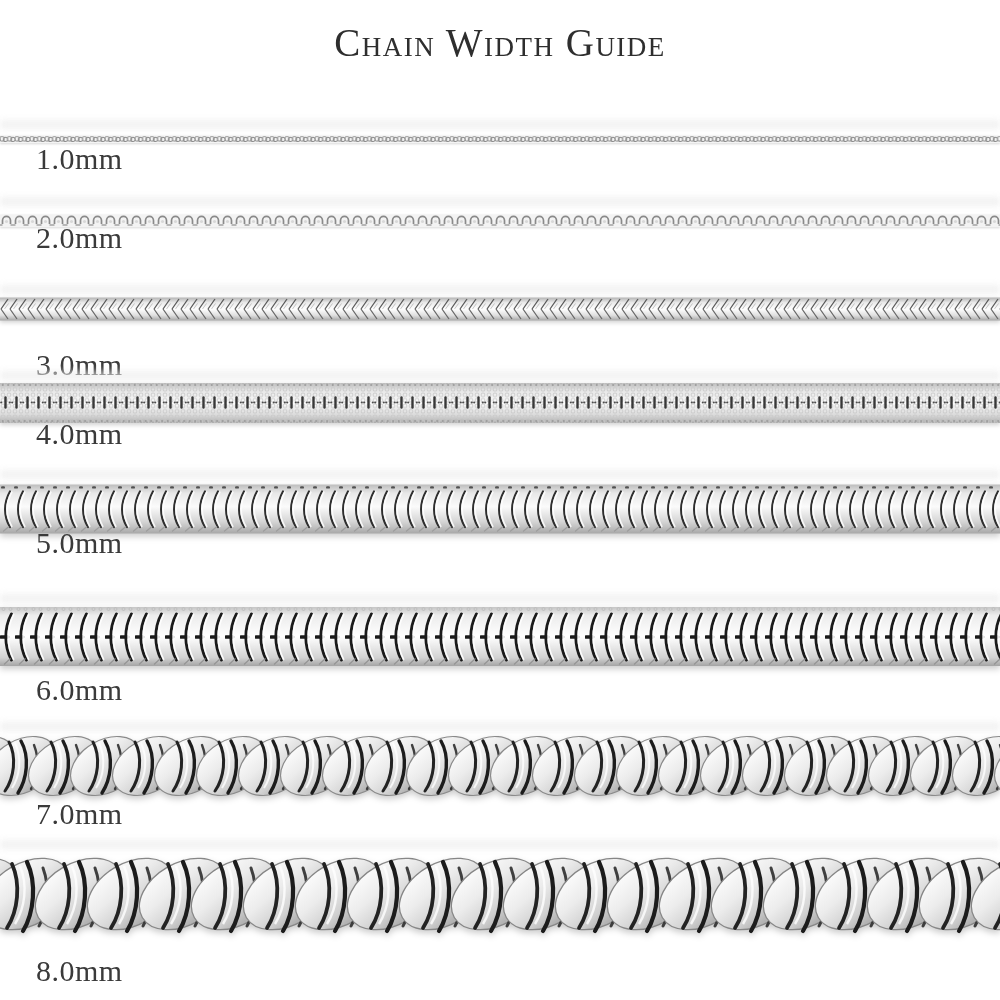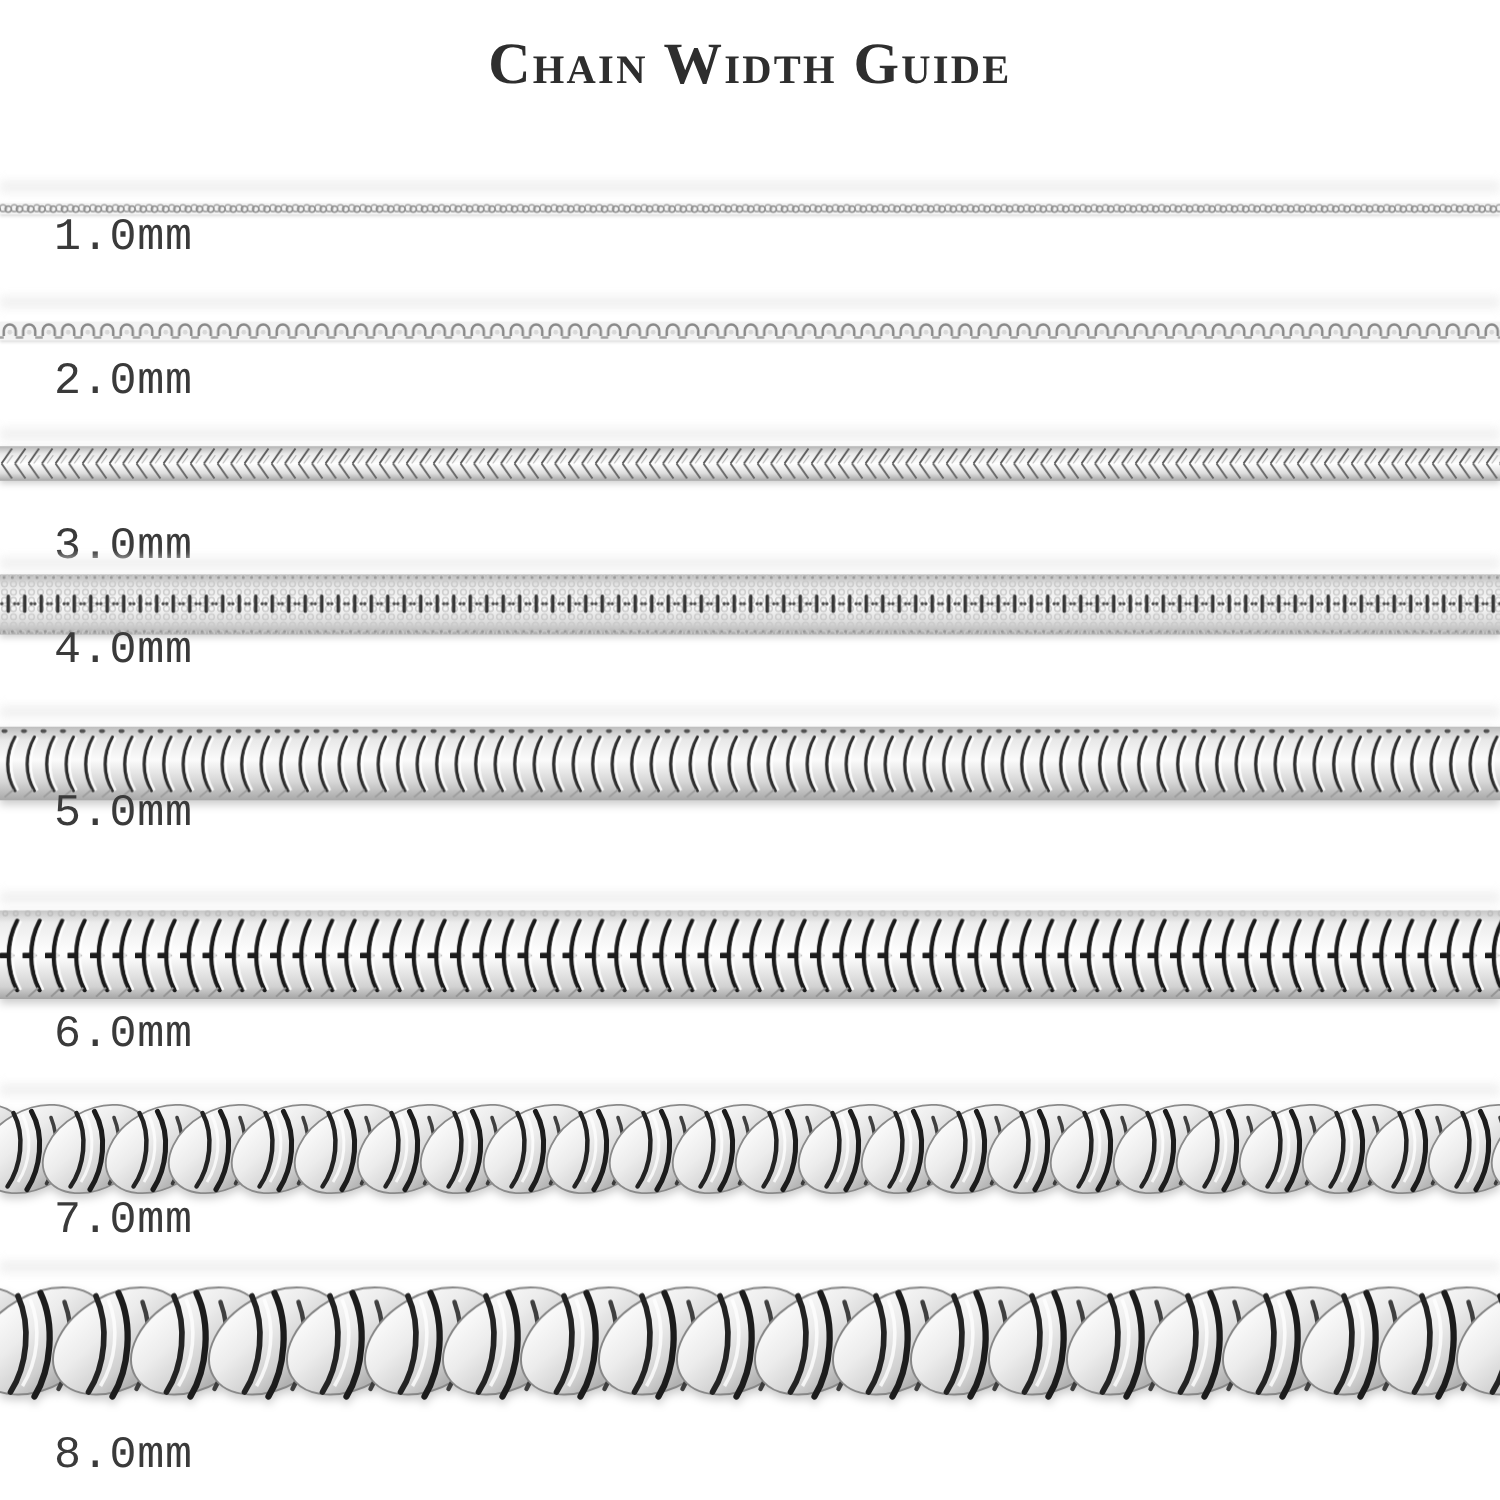--- a/index.html
+++ b/index.html
@@ -4,39 +4,38 @@
 <style>
   html,body{margin:0;padding:0;}
   body{
     width:1000px;height:1000px;position:relative;overflow:hidden;
     background:#ffffff;
     font-family:"Liberation Serif","DejaVu Serif",serif;
   }
   .page-title{
     position:absolute;top:20px;left:0;width:1000px;
     text-align:center;
-    font-size:39px;font-weight:700;
+    font-size:39px;font-weight:400;
     font-variant:small-caps;
     letter-spacing:1.5px;
     color:#2e2e2e;
   }
   .halo{
     position:absolute;left:0;right:0;height:9px;
     background:#ebebeb;opacity:.65;filter:blur(3px);
   }
   .chain{position:absolute;left:0;}
   .sh-s{filter:drop-shadow(0 1px 1px rgba(0,0,0,.15));}
   .sh-m{filter:drop-shadow(0 2px 2px rgba(0,0,0,.18));}
   .sh-l{filter:drop-shadow(0 3px 3px rgba(0,0,0,.20));}
   .mm-label{
     position:absolute;left:36px;
     font-size:30px;line-height:1;
     letter-spacing:.5px;
     color:#3a3a3a;
-    font-family:Liberation Mono, monospace;
   }
 </style>
 </head>
 <body>
 
 <div class="page-title">Chain Width Guide</div>
 
 <div>
   <div class="halo" style="top:120px"></div>
   <svg class="chain sh-s" style="top:133px" width="1000" height="12">
@@ -59,21 +58,21 @@
     <defs>
       <pattern id="c2" width="13" height="20" patternUnits="userSpaceOnUse">
         <path d="M2.5,14 v-3.5 a4,4.2 0 0 1 8,0 V14" fill="none" stroke="#8a8a8a" stroke-width="1.7"></path>
         <path d="M10.5,15 H13 M0,15 H2.5" fill="none" stroke="#a2a2a2" stroke-width="1.7"></path>
         <circle cx="6.5" cy="11.5" r="1.6" fill="#d8d8d8"></circle>
       </pattern>
     </defs>
     <rect x="0" y="4.5" width="1000" height="12.5" fill="#f3f3f3"></rect>
     <rect x="0" y="0" width="1000" height="20" fill="url(#c2)"></rect>
   </svg>
-  <div class="mm-label" style="top:240px">2.0mm</div>
+  <div class="mm-label" style="top:223px">2.0mm</div>
 </div>
 
 <div>
   <div class="halo" style="top:285px"></div>
   <svg class="chain sh-m" style="top:296px" width="1000" height="26">
     <defs>
       <linearGradient id="g3" x1="0" y1="0" x2="0" y2="1">
         <stop offset="0" stop-color="#b3b3b3"></stop>
           <stop offset="0.22" stop-color="#e9e9e9"></stop>
         <stop offset="0.5" stop-color="#ffffff"></stop>

